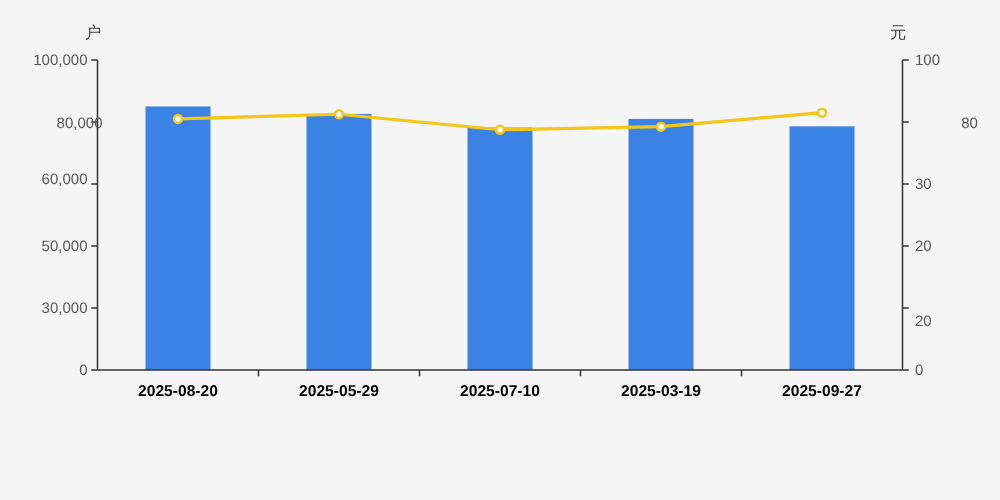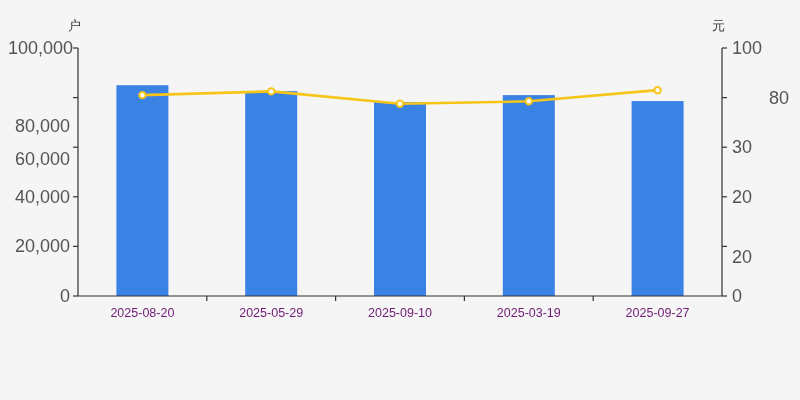--- a/index.html
+++ b/index.html
@@ -24,41 +24,42 @@
     font-size: 13px;
     color: #3c3c3c;
     font-family: "DejaVu Sans", sans-serif;
     white-space: nowrap;
   }
   #left-axis-unit { left: 68px; top: 17px; }
   #right-axis-unit { left: 712px; top: 17px; }
 
   .tick-label {
     position: absolute;
-    font-size: 18px;
+    font-size: 12px;
     color: #555555;
     font-family: "Liberation Sans", sans-serif;
     white-space: nowrap;
     line-height: 1;
   }
   .tick-label.left {
     text-align: right;
     transform: translateY(-50%);
   }
   .tick-label.right {
     text-align: left;
     transform: translateY(-50%);
   }
   .x-tick-label {
     position: absolute;
     font-size: 12.5px;
-    color: #701a75;
+    color: #000000;
     font-family: "Liberation Sans", sans-serif;
     white-space: nowrap;
     transform: translateX(-50%);
+    font-weight: bold;
   }
   svg#plot {
     position: absolute;
     left: 0;
     top: 0;
   }
 </style>
 </head>
 <body>
 
@@ -102,30 +103,30 @@
         <line x1="722" y1="48" x2="727" y2="48" stroke="#333333" stroke-width="1.2"></line>
         <line x1="206.8" y1="296" x2="206.8" y2="301" stroke="#333333" stroke-width="1.2"></line>
         <line x1="335.6" y1="296" x2="335.6" y2="301" stroke="#333333" stroke-width="1.2"></line>
         <line x1="464.40000000000003" y1="296" x2="464.40000000000003" y2="301" stroke="#333333" stroke-width="1.2"></line>
         <line x1="593.2" y1="296" x2="593.2" y2="301" stroke="#333333" stroke-width="1.2"></line>
       </g>
   </svg>
 
   <div id="tick-labels-layer">
       <span class="tick-label left" style="left: 8px; width: 62px; top: 296px;">0</span>
-      <span class="tick-label left" style="left: 8px; width: 62px; top: 246.4px;">20,000</span>
-      <span class="tick-label left" style="left: 8px; width: 62px; top: 196.8px;">40,000</span>
-      <span class="tick-label left" style="left: 8px; width: 62px; top: 159px;">60,000</span>
-      <span class="tick-label left" style="left: 8px; width: 62px; top: 97.6px; margin-top: 28px;">80,000</span>
+      <span class="tick-label left" style="left: 8px; width: 62px; top: 246.4px;">30,000</span>
+      <span class="tick-label left" style="left: 8px; width: 62px; top: 196.8px;">50,000</span>
+      <span class="tick-label left" style="left: 8px; width: 62px; top: 143px;">60,000</span>
+      <span class="tick-label left" style="left: 20px; width: 62px; top: 97.6px;">80,000</span>
       <span class="tick-label left" style="left: 8px; width: 62px; top: 48px;">100,000</span>
       <span class="tick-label right" style="left: 732px; top: 296px;">0</span>
       <span class="tick-label right" style="left: 732px; top: 257px;">20</span>
       <span class="tick-label right" style="left: 732px; top: 196.8px;">20</span>
       <span class="tick-label right" style="left: 732px; top: 147.2px;">30</span>
       <span class="tick-label right" style="left: 769px; top: 97.6px;">80</span>
       <span class="tick-label right" style="left: 732px; top: 48px;">100</span>
       <span class="x-tick-label" style="left: 142.4px; top: 306px;">2025-08-20</span>
       <span class="x-tick-label" style="left: 271.2px; top: 306px;">2025-05-29</span>
-      <span class="x-tick-label" style="left: 400px; top: 306px;">2025-09-10</span>
+      <span class="x-tick-label" style="left: 400px; top: 306px;">2025-07-10</span>
       <span class="x-tick-label" style="left: 528.8px; top: 306px;">2025-03-19</span>
       <span class="x-tick-label" style="left: 657.6px; top: 306px;">2025-09-27</span>
     </div>
 </div>
 
 </body></html>

